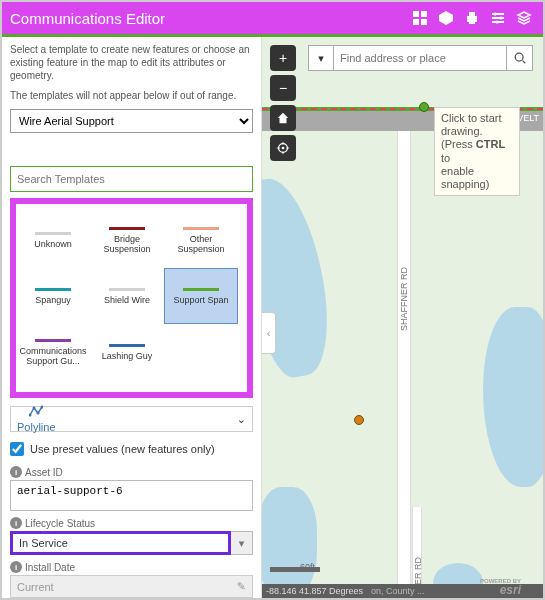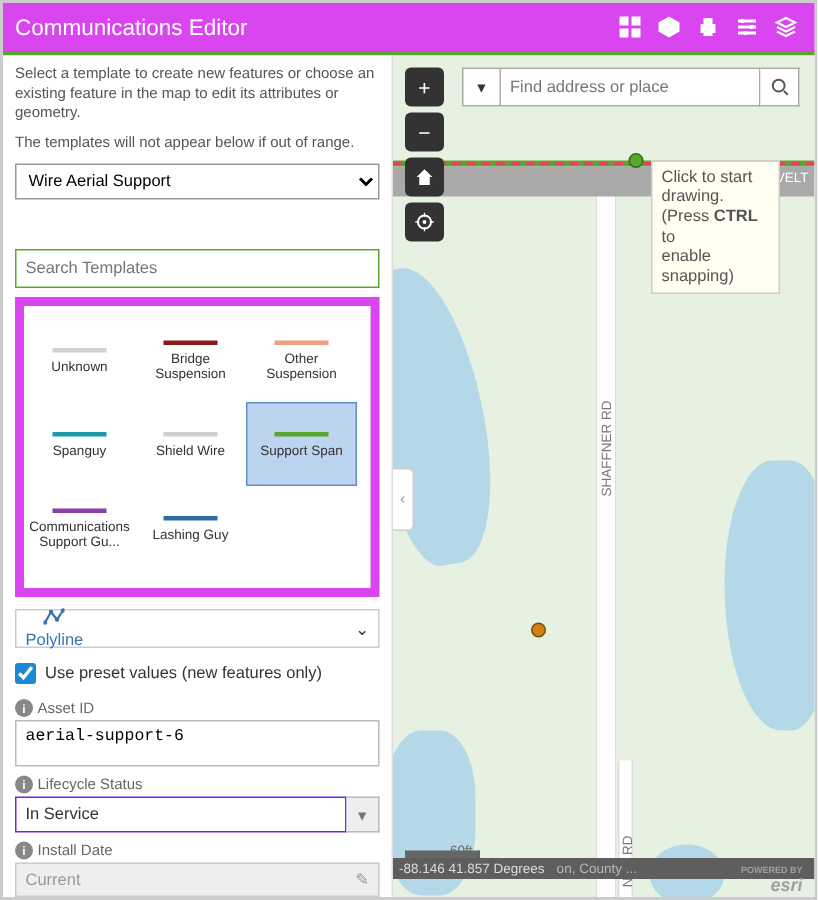--- a/index.html
+++ b/index.html
@@ -26,21 +26,21 @@
   .collapse-handle { position: absolute; left:260px; top:310px; width:14px; height:42px; background:#fff; border:1px solid #ccc; border-left:none; border-radius:0 4px 4px 0; display:flex; align-items:center; justify-content:center; color:#999; cursor:pointer; z-index:20;}
   .polyline-bar { margin: 4px 8px; border: 1px solid #ccc; height: 26px; display: flex; align-items: center; justify-content: space-between; padding: 0 6px; cursor: pointer; }
   .polyline-bar .left { display: flex; align-items: center; gap: 4px; color: #3b73af; font-size:11px;flex-direction:column; }
   .preset-row { display: flex; align-items: center; gap: 6px; padding: 6px 8px; font-size: 11px; }
   .preset-row input[type=checkbox] { width: 14px; height: 14px; accent-color: #1b8ad6; }
   .form-section { padding: 0 8px; display:flex; flex-direction:column; gap:2px; flex:1; overflow:hidden;}
   .field-label { font-size: 10px; color: #666; display:flex; align-items:center; gap:3px; margin-top:4px;}
   .field-label .info { width:12px; height:12px; border-radius:50%; background:#888; color:#fff; display:inline-flex; align-items:center; justify-content:center; font-size:8px; font-weight:bold;}
   .asset-input { width: 100%; height: 32px; border: 1px solid #bbb; font-family: 'Courier New', monospace; font-size: 11px; padding: 4px 6px; resize:none;}
   .lifecycle-row { display:flex; }
-  .lifecycle-sel { flex:1; height:24px; border:1px solid #6d28d9; padding:0 6px; font-size:11px; display:flex; align-items:center; background:#fff;}
+  .lifecycle-sel { flex:1; height:24px; border:3px solid #6d28d9; padding:0 6px; font-size:11px; display:flex; align-items:center; background:#fff;}
   .lifecycle-btn { width:22px; height:24px; border:1px solid #bbb; border-left:none; background:#eee; display:flex; align-items:center; justify-content:center; color:#777; cursor:pointer;}
   .install-row { display:flex; align-items:center; height:24px; border:1px solid #ccc; background:#eee; padding:0 6px; color:#999; justify-content:space-between;}
   .map { flex: 1; position: relative; background: #e6f1e2; overflow:hidden;}
   .water { position:absolute; background:#b5d8e8; }
   .road-v { position:absolute; width:14px; background:#fff; border-left:1px solid #ddd; border-right:1px solid #ddd;}
   .road-lbl-v { position:absolute; writing-mode: vertical-rl; transform: rotate(180deg); font-size:9px; color:#777;}
   .road-h { position:absolute; height:28px; left:0; right:0; top:70px;}
   .road-h .pave { position:absolute; top:4px; height:20px; left:0; right:0; background:#a9a9a9;}
   .road-h .green { position:absolute; top:0; height:4px; left:0; right:0; background:#5aa72e;}
   .road-h .red { position:absolute; top:1px; height:2px; left:0; right:0; border-top:2px dashed #d9475b;}
@@ -48,22 +48,22 @@
   .vertex { position:absolute; width:10px; height:10px; border-radius:50%; background:#5aa72e; border:1px solid #2e6b12;}
   .tooltip { position:absolute; background:#fffef0; border:1px solid #ccc; padding:4px 6px; font-size:11px; color:#555; line-height:1.2; width:86px;}
   .map-ctrl { position:absolute; left:8px; display:flex; flex-direction:column; gap:4px;}
   .mc-btn { width:26px; height:26px; background:#333; color:#fff; border-radius:4px; display:flex; align-items:center; justify-content:center; font-size:14px; cursor:pointer;}
   .search-bar { position:absolute; top:8px; left:46px; right:10px; height:26px; display:flex;}
   .search-bar .dd { width:26px; border:1px solid #aaa; background:#fff; display:flex; align-items:center; justify-content:center; cursor:pointer;}
   .search-bar input { flex:1; border:1px solid #aaa; border-left:none; padding:0 6px; font-size:11px;}
   .search-bar .go { width:26px; border:1px solid #aaa; border-left:none; background:#fff; display:flex; align-items:center; justify-content:center; cursor:pointer;}
   .scale-bar { position:absolute; bottom:16px; left:8px; font-size:9px; color:#666; }
   .scale-bar .line {width:50px; height:1px; background:#666; border-left:1px solid #666; border-right:1px solid #666; height:5px; border-top:none; border-bottom:1px solid #666;}
-  .status-bar { position:absolute; bottom:12px; left:0; right:0; height:14px; background:#5e5e5e; color:#ddd; font-size:9px; display:flex; align-items:center; padding:0 4px; gap:8px;}
-  .esri { position:absolute; bottom:2px; right:8px; font-size:12px; font-style:italic; font-weight:bold; color:#a0a0a0; text-align:right; line-height:1;}
+  .status-bar { position:absolute; bottom:0; left:0; right:0; height:14px; background:#5e5e5e; color:#ddd; font-size:9px; display:flex; align-items:center; padding:0 4px; gap:8px;}
+  .esri { position:absolute; bottom:2px; right:22px; font-size:12px; font-style:italic; font-weight:bold; color:#a0a0a0; text-align:right; line-height:1;}
   .esri small { font-size:6px; font-style:normal; display:block;}
   .marker { position:absolute; width:10px; height:10px; border-radius:50%; background:#d08014; border:1px solid #7a4a0a;}
 </style>
 </head>
 <body>
 
 <div class="app">
   <div class="header">
     <div class="header-title">Communications Editor</div>
     <div class="header-tools">

